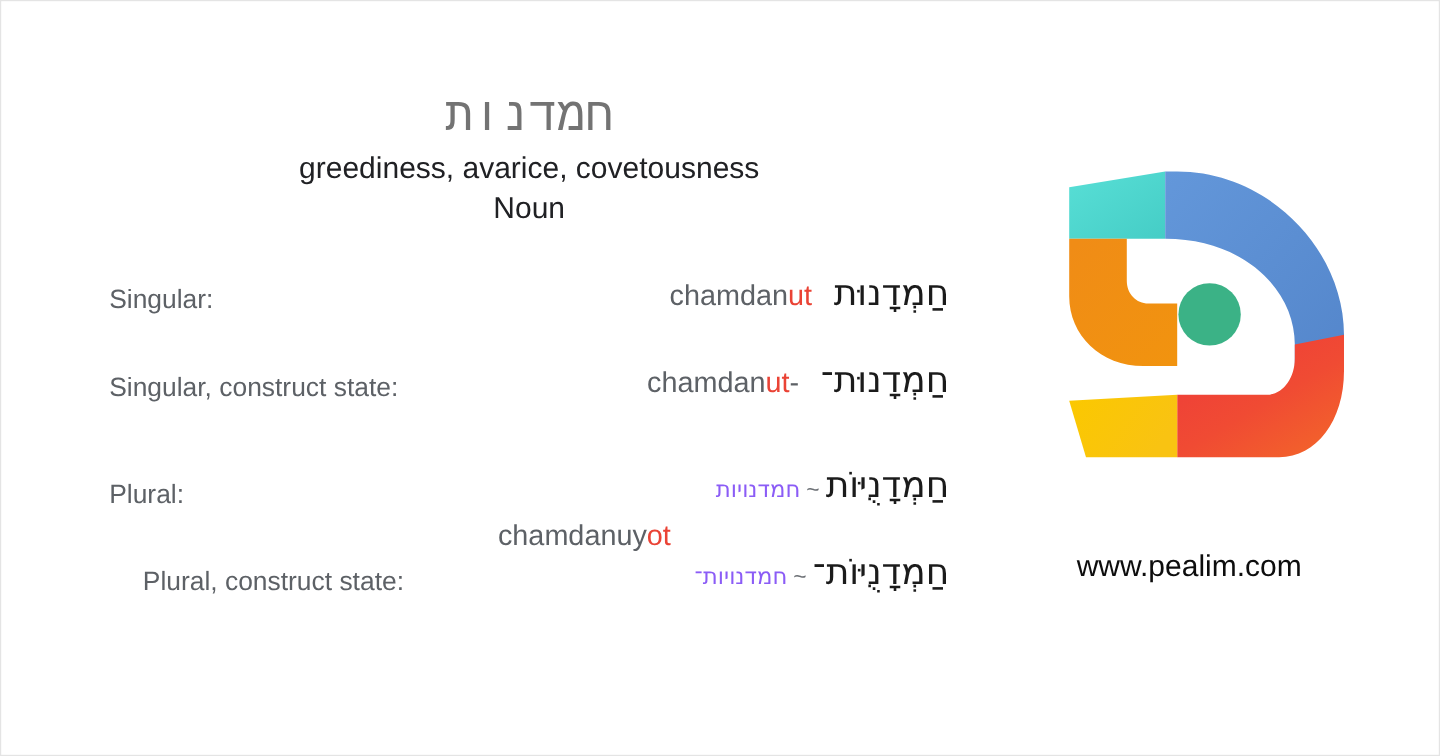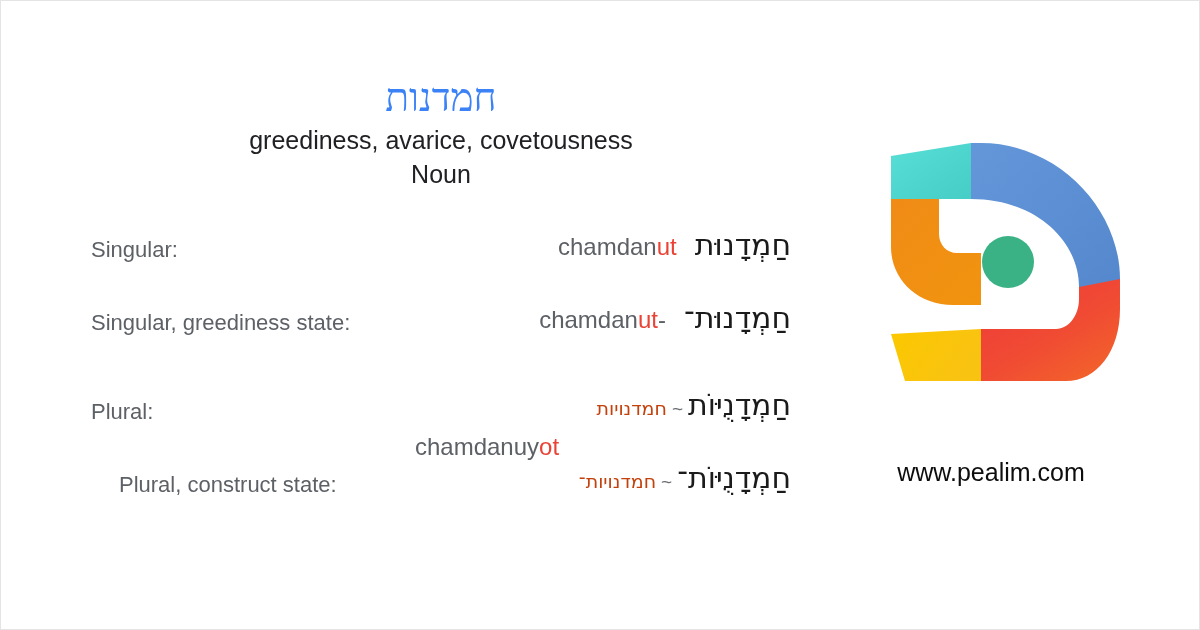--- a/index.html
+++ b/index.html
@@ -22,24 +22,24 @@
 
   
   .header {
     position: absolute;
     left: 0;
     top: 74px;
     width: 880px;
     text-align: center;
   }
   .hebrew-title {
-    font-family: Liberation Serif, serif;
+    font-family: Liberation Mono, monospace;
     font-size: 39px;
     line-height: 46px;
-    color: #3b82f6;
+    color: #737373;
     direction: rtl;
     letter-spacing: 0px;
   }
   .translation {
     font-family: "Liberation Sans", sans-serif;
     font-size: 25px;
     line-height: 34px;
     color: #202124;
     margin-top: 2px;
   }
@@ -86,21 +86,21 @@
   .heb-voc {
     font-family: "DejaVu Sans", sans-serif;
     font-size: 30px;
     color: #1b1b1b;
     direction: rtl;
     unicode-bidi: isolate;
   }
   .heb-plain {
     font-family: "DejaVu Sans", sans-serif;
     font-size: 19px;
-    color: #c2410c;
+    color: #8b5cf6;
     direction: rtl;
     unicode-bidi: isolate;
   }
   .tilde {
     font-family: "Liberation Sans", sans-serif;
     font-size: 19px;
     color: #6b6f74;
     padding: 0 5px;
   }
   .translit {
@@ -157,21 +157,21 @@
     <div class="row">
       <div class="row-label">Singular:</div>
       <div class="row-forms row-inline">
         <div class="form-line">
           <span class="heb-voc">חַמְדָנוּת</span><span class="translit"><span>chamdan</span><span class="hl">ut</span><span></span></span>
         </div>
       </div>
     </div>
 
     <div class="row">
-      <div class="row-label">Singular, greediness state:</div>
+      <div class="row-label">Singular, construct state:</div>
       <div class="row-forms row-inline">
         <div class="form-line">
           <span class="heb-voc">חַמְדָנוּת־</span><span class="translit"><span>chamdan</span><span class="hl">ut</span><span>-</span></span>
         </div>
       </div>
     </div>
 
     <div class="row">
       <div class="row-label" style="top:16px;">Plural:</div>
       <div class="row-forms" style="top:2px;">

